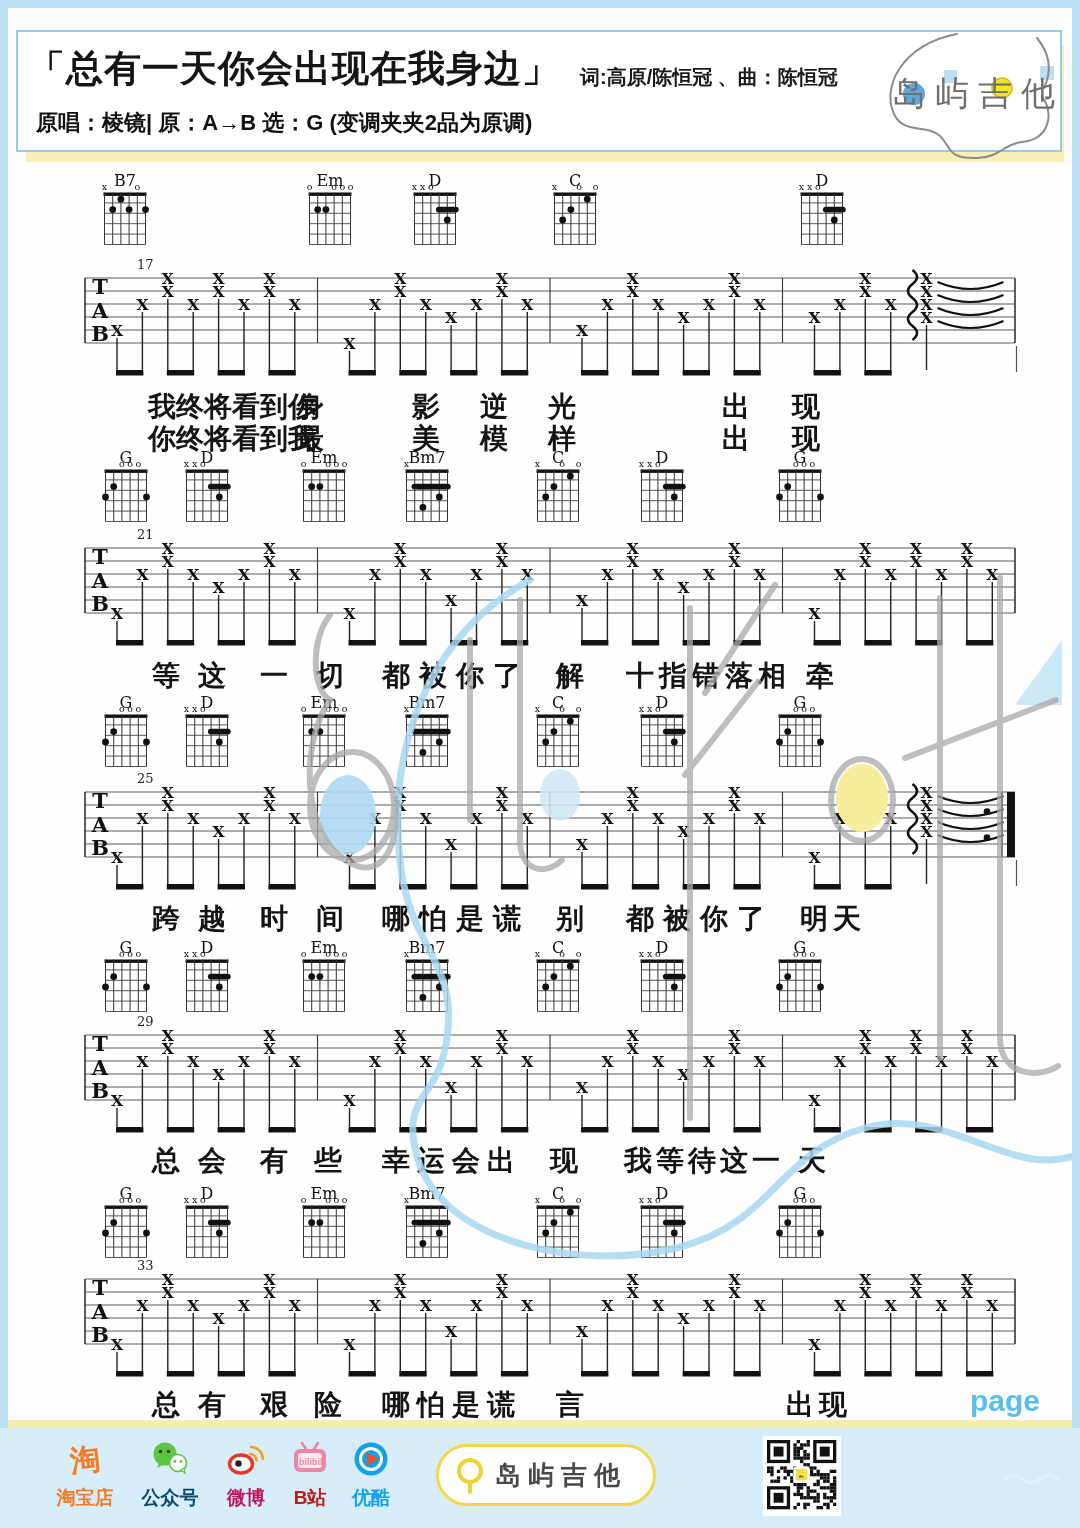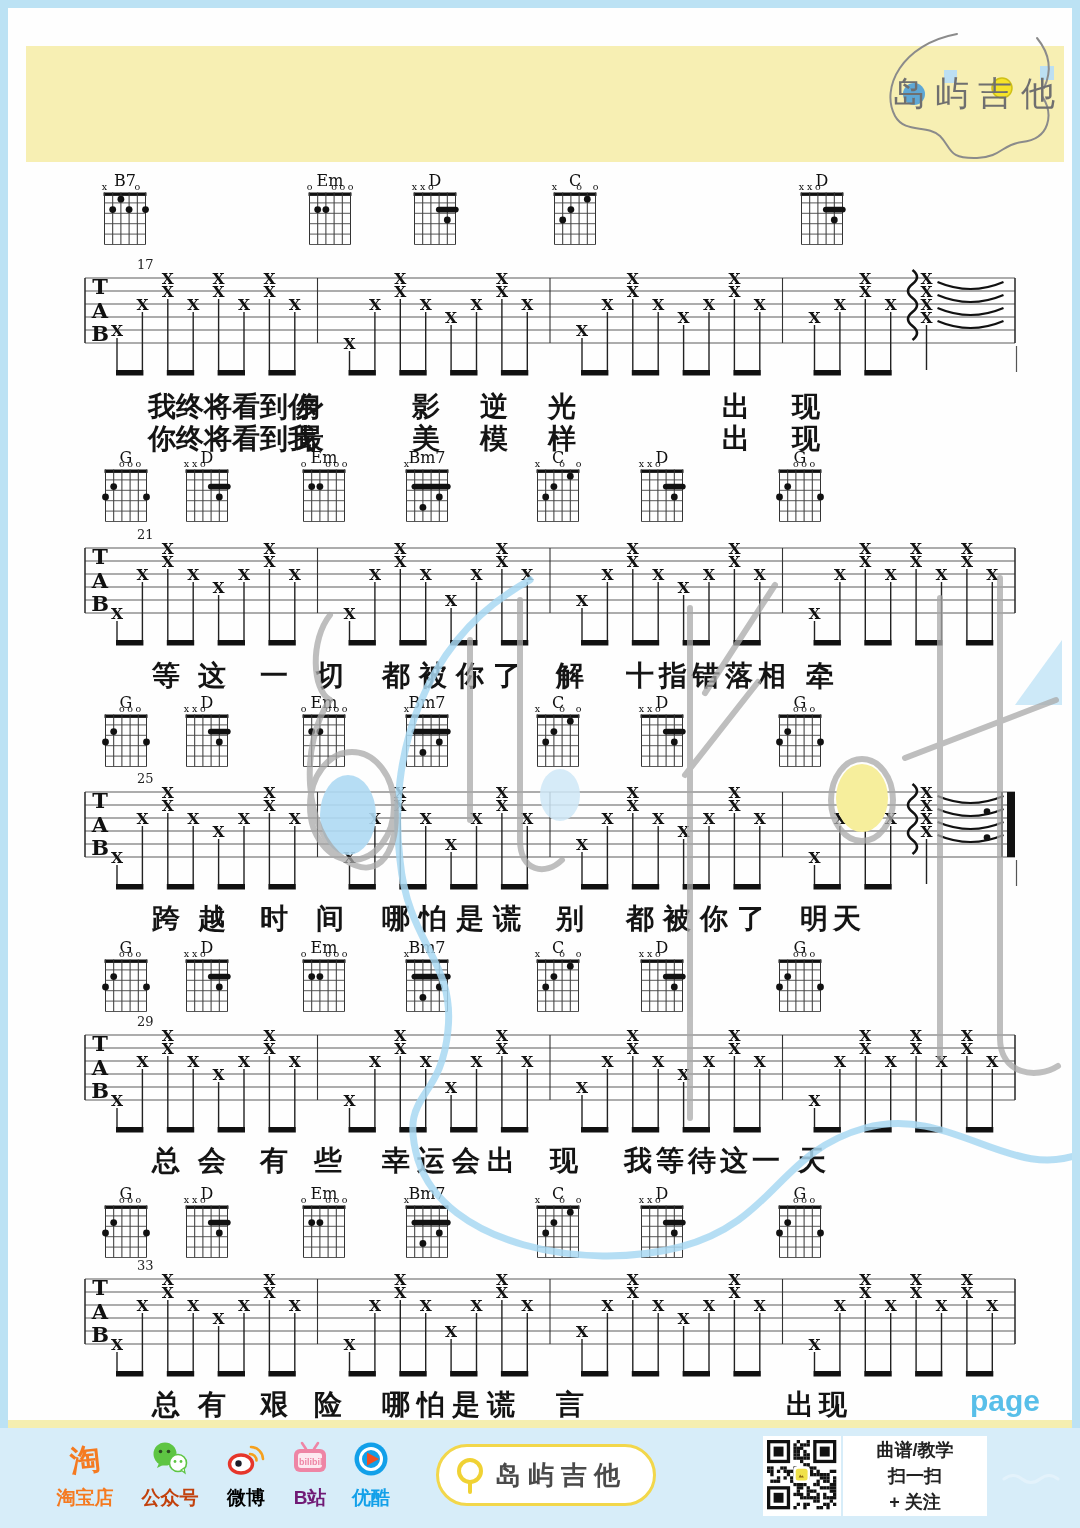--- a/index.html
+++ b/index.html
@@ -33,20 +33,25 @@
   .qrcap div{font-size:18px;font-weight:bold;color:#222;line-height:26px;white-space:nowrap;}
   .wavy{position:absolute;left:1002px;top:42px;}
 </style>
 </head>
 <body>
 
 <div class="page">
   <div class="frame"></div>
 
   <div class="header-back"></div>
+  <div class="header-card">
+    <span class="title">「总有一天你会出现在我身边」</span>
+    <span class="credits">词:高原/陈恒冠 、曲：陈恒冠</span>
+    <span class="subtitle">原唱：棱镜| 原：A→B 选：G (变调夹夹2品为原调)</span>
+  </div>
 
   <svg class="logo" width="214" height="150" viewBox="0 0 214 150">
     <circle cx="52" cy="78" r="11" fill="#4d9fd8" opacity="0.9"></circle>
     <rect x="82" y="54" width="13" height="13" fill="#bcdff2"></rect>
     <circle cx="140" cy="72" r="10" fill="#f5e32a" stroke="#cfc017" stroke-width="1.5"></circle>
     <rect x="178" y="50" width="14" height="14" fill="#bcdff2"></rect>
     <path d="M 95,18 C 40,28 18,72 33,100 C 43,118 65,108 78,120 C 90,132 85,143 115,142 C 140,141 140,128 160,126 C 188,123 192,98 180,80" fill="none" stroke="#8b8b8b" stroke-width="2" stroke-linecap="round"></path>
     <path d="M 175,22 C 188,38 190,55 182,72" fill="none" stroke="#8b8b8b" stroke-width="2" stroke-linecap="round"></path>
     <text x="30" y="89" font-size="34" fill="#6f6f6f" letter-spacing="9" font-weight="300" font-family="'Liberation Sans',sans-serif">岛屿吉他</text>
   </svg>
@@ -1339,34 +1344,34 @@
             </svg></span><span class="lbl" style="color:#f57a20">淘宝店</span></div>
         <div class="flink" style="left:130px"><span><svg width="40" height="38" viewBox="0 0 40 38">
               <circle cx="15" cy="14" r="11.5" fill="#5ec543"></circle>
               <circle cx="10.5" cy="11.5" r="1.8" fill="#2c4a22"></circle>
               <circle cx="18.5" cy="11.5" r="1.8" fill="#2c4a22"></circle>
               <path d="M9,23 l-2,5 l6,-3 z" fill="#5ec543"></path>
               <circle cx="28" cy="23" r="8.5" fill="#fff" stroke="#5ec543" stroke-width="1.6"></circle>
               <circle cx="25" cy="21.5" r="1.4" fill="#5ec543"></circle>
               <circle cx="31" cy="21.5" r="1.4" fill="#5ec543"></circle>
               <path d="M31,30 l4,3 l-1,-5 z" fill="#fff" stroke="#5ec543" stroke-width="1.2"></path>
-            </svg></span><span class="lbl" style="color:#c2410c">公众号</span></div>
+            </svg></span><span class="lbl" style="color:#0c4a6e">公众号</span></div>
         <div class="flink" style="left:206px"><span><svg width="40" height="38" viewBox="0 0 40 38">
               <ellipse cx="15" cy="24" rx="11.5" ry="9" fill="#fff" stroke="#e6362b" stroke-width="3.4"></ellipse>
               <circle cx="12.5" cy="23.5" r="3.2" fill="#1d1d28"></circle>
               <path d="M24,14 a6.5,6.5 0 0 1 6.5,6.5" fill="none" stroke="#f5a01e" stroke-width="2.6" stroke-linecap="round"></path>
               <path d="M25,7 a12.5,12.5 0 0 1 12,12" fill="none" stroke="#f5a01e" stroke-width="2.6" stroke-linecap="round"></path>
-            </svg></span><span class="lbl" style="color:#000000">微博</span></div>
+            </svg></span><span class="lbl" style="color:#be185d">微博</span></div>
         <div class="flink" style="left:270px"><span><svg width="40" height="38" viewBox="0 0 40 38">
               <rect x="4" y="9" width="32" height="23" rx="6" fill="#ee85a5"></rect>
               <line x1="12" y1="3" x2="16" y2="9" stroke="#ee85a5" stroke-width="2.6" stroke-linecap="round"></line>
               <line x1="28" y1="3" x2="24" y2="9" stroke="#ee85a5" stroke-width="2.6" stroke-linecap="round"></line>
               <rect x="8" y="13" width="24" height="15" rx="3" fill="#fde9f0"></rect>
               <text x="9" y="25" font-size="9" fill="#ee85a5" font-weight="bold" font-family="'Liberation Sans',sans-serif">bilibili</text>
-            </svg></span><span class="lbl" style="color:#701a75">B站</span></div>
+            </svg></span><span class="lbl" style="color:#b91c1c">B站</span></div>
         <div class="flink" style="left:331px"><span><svg width="38" height="38" viewBox="0 0 38 38">
               <circle cx="19" cy="19" r="16.5" fill="#12a0e9"></circle>
               <circle cx="19" cy="19" r="10.5" fill="none" stroke="#fff" stroke-width="3"></circle>
               <path d="M15,12.5 L27,19 L15,25.5 Z" fill="#f04f23"></path>
             </svg></span><span class="lbl" style="color:#12a0e9">优酷</span></div>
       </div>
     <div class="pill">
       <svg width="46" height="46" viewBox="0 0 46 46" style="margin-left:10px">
         <circle cx="21" cy="19" r="11" fill="none" stroke="#f0d234" stroke-width="4"></circle>
         <line x1="21" y1="30" x2="21" y2="40" stroke="#f0d234" stroke-width="4" stroke-linecap="round"></line>
@@ -1512,22 +1517,17 @@
           <rect x="53.5" y="7.3" width="16.5" height="16.5" fill="#fff"></rect>
           <rect x="56.8" y="10.6" width="9.899999999999999" height="9.899999999999999" fill="#111"></rect>
           <rect x="4" y="50.199999999999996" width="23.099999999999998" height="23.099999999999998" fill="#111"></rect>
           <rect x="7.3" y="53.5" width="16.5" height="16.5" fill="#fff"></rect>
           <rect x="10.6" y="56.8" width="9.899999999999999" height="9.899999999999999" fill="#111"></rect>
           <rect x="30.4" y="30.4" width="16.5" height="16.5" rx="3" fill="#fff"></rect>
           <rect x="32.709999999999994" y="32.709999999999994" width="11.879999999999999" height="11.879999999999999" rx="2.5" fill="#f0e14a"></rect>
           <path d="M35.67999999999999,41.62 l1.5,-3 l1.3,1.8 l1,-1.2 l1.4,2.4 z" fill="#8c6a12"></path>
         </svg>
     </div>
-    <div class="qrcap">
-      <div>曲谱/教学</div>
-      <div>扫一扫</div>
-      <div>+ 关注</div>
-    </div>
     <svg class="wavy" width="70" height="16" viewBox="0 0 70 16">
       <path d="M2,9 q9,-7 18,0 t18,0 t18,0" fill="none" stroke="#e3f2fb" stroke-width="3" stroke-linecap="round"></path>
     </svg>
   </div>
 </div>
 
 </body></html>

